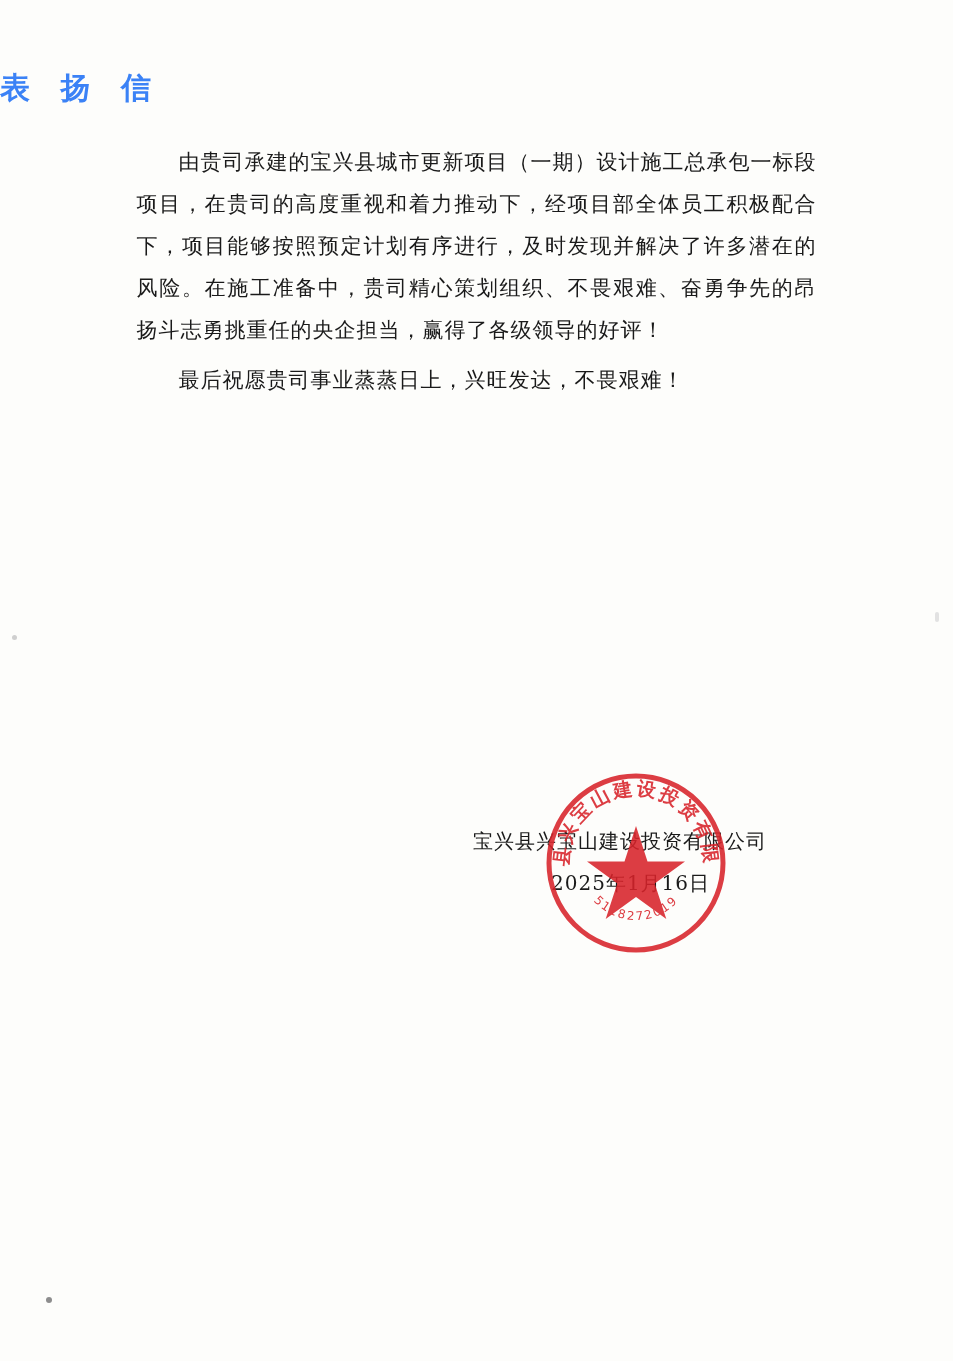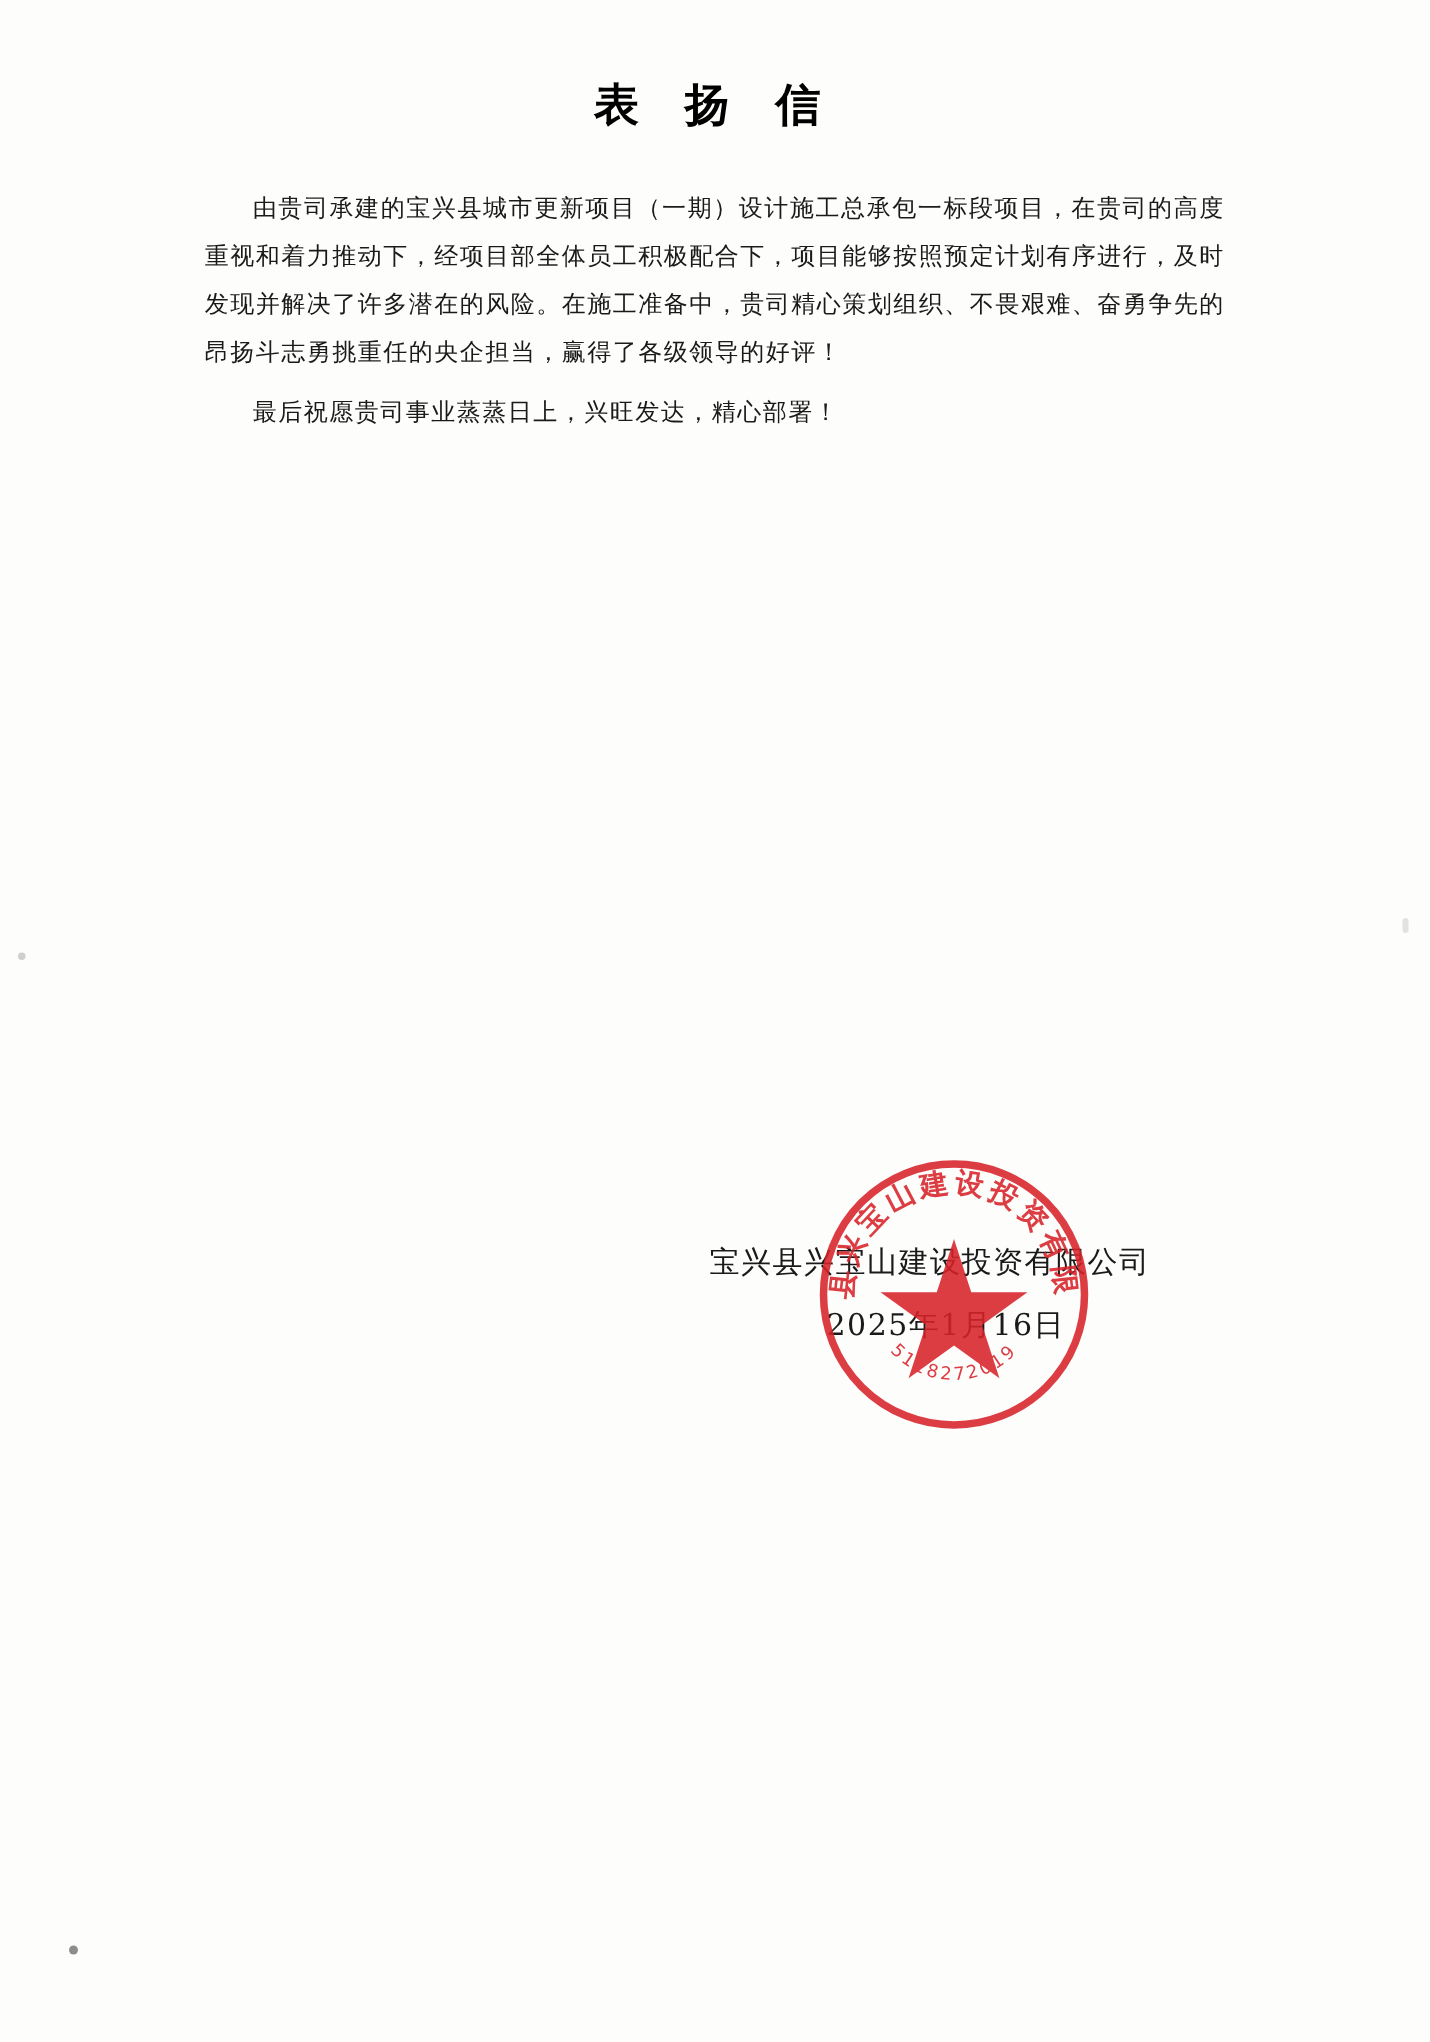--- a/index.html
+++ b/index.html
@@ -14,42 +14,42 @@
     font-family: "DejaVu Serif", "Liberation Serif", serif;
     color: #1a1a1a;
     overflow: hidden;
   }
   .page {
     position: absolute;
     inset: 0;
     background: #fdfdfb;
   }
   .doc-title {
-    text-align: center;
+    text-align: left;
     font-size: 30px;
     font-weight: bold;
     letter-spacing: 10px;
     margin: 0;
-    padding-top: 50px;
-    color: #000000;
+    padding-top: 68px;
+    color: #3b82f6;
     font-family: "DejaVu Serif", "Liberation Serif", serif;
   }
   .body-block {
     margin: 0 auto;
     width: 680px;
     padding-top: 32px;
   }
   .salutation {
     font-size: 21px;
     line-height: 1.8;
     margin: 0 0 16px 0;
     letter-spacing: 1px;
   }
   .para {
-    font-size: 16px;
+    font-size: 21px;
     line-height: 2.0;
     margin: 0 0 8px 0;
     text-indent: 2em;
     letter-spacing: 1px;
     text-align: justify;
     position: relative;
   }
   .para.tight {
     margin-bottom: 4px;
   }
@@ -104,21 +104,21 @@
   <div class="speck s2"></div>
   <div class="speck s3"></div>
 
   <h1 class="doc-title">表 扬 信</h1>
 
   <div class="body-block">
 
     <p class="para">由贵司承建的宝兴县城市更新项目（一期）设计施工总承包一标段项目，在贵司的高度重视和着力推动下，经项目部全体员工积极配合下，项目能够按照预定计划有序进行，及时发现并解决了许多潜在的风险。在施工准备中，贵司精心策划组织、不畏艰难、奋勇争先的昂扬斗志勇挑重任的央企担当，赢得了各级领导的好评！</p>
 
 
-    <p class="para tight">最后祝愿贵司事业蒸蒸日上，兴旺发达，精心部署！</p>
+    <p class="para tight">最后祝愿贵司事业蒸蒸日上，兴旺发达，不畏艰难！</p>
   </div>
 
   <div class="sign-block">
     <div>宝兴县兴宝山建设投资有限公司</div>
     <div class="sign-date">2025年1月16日</div>
   </div>
 
   <div class="stamp">
     <svg width="190" height="190" viewBox="0 0 190 190" xmlns="http://www.w3.org/2000/svg">
       <defs>

